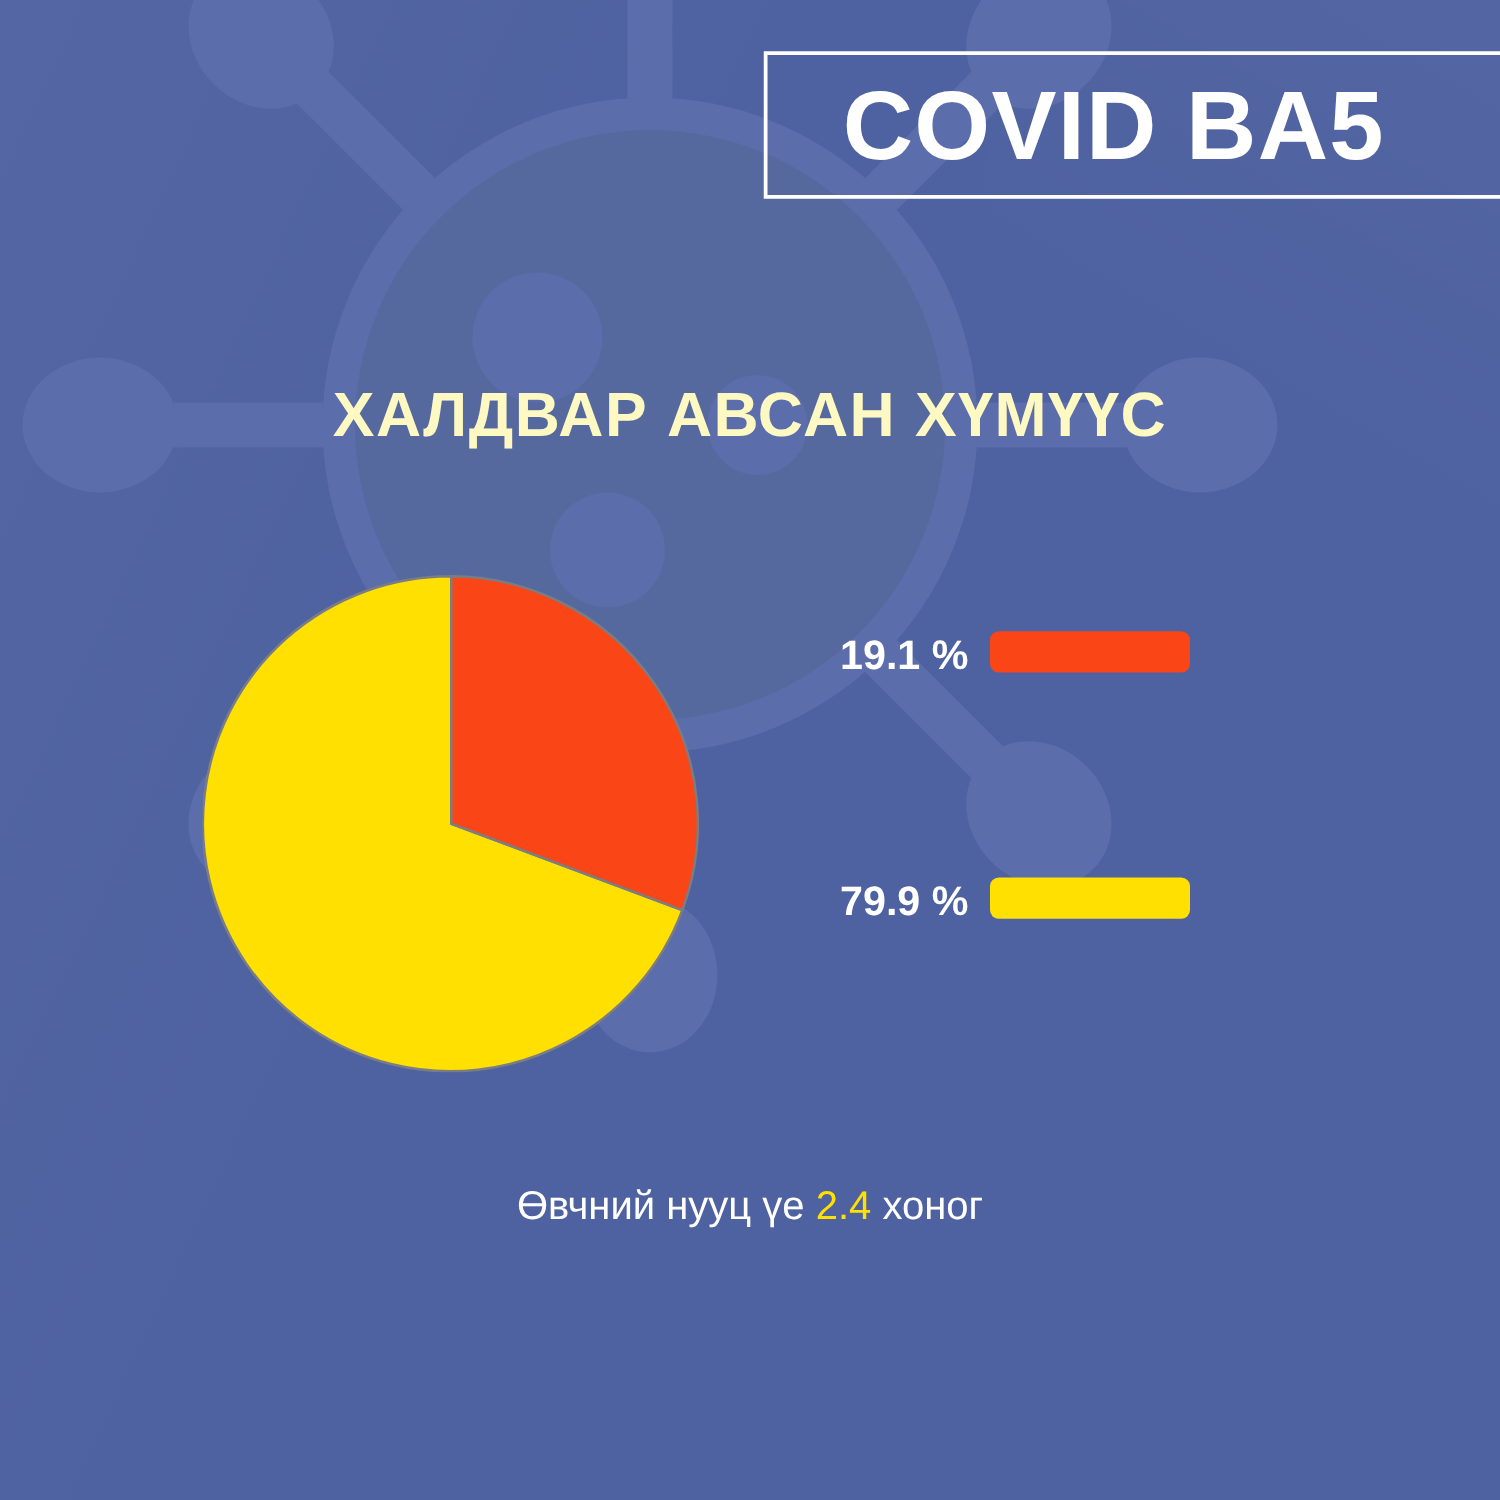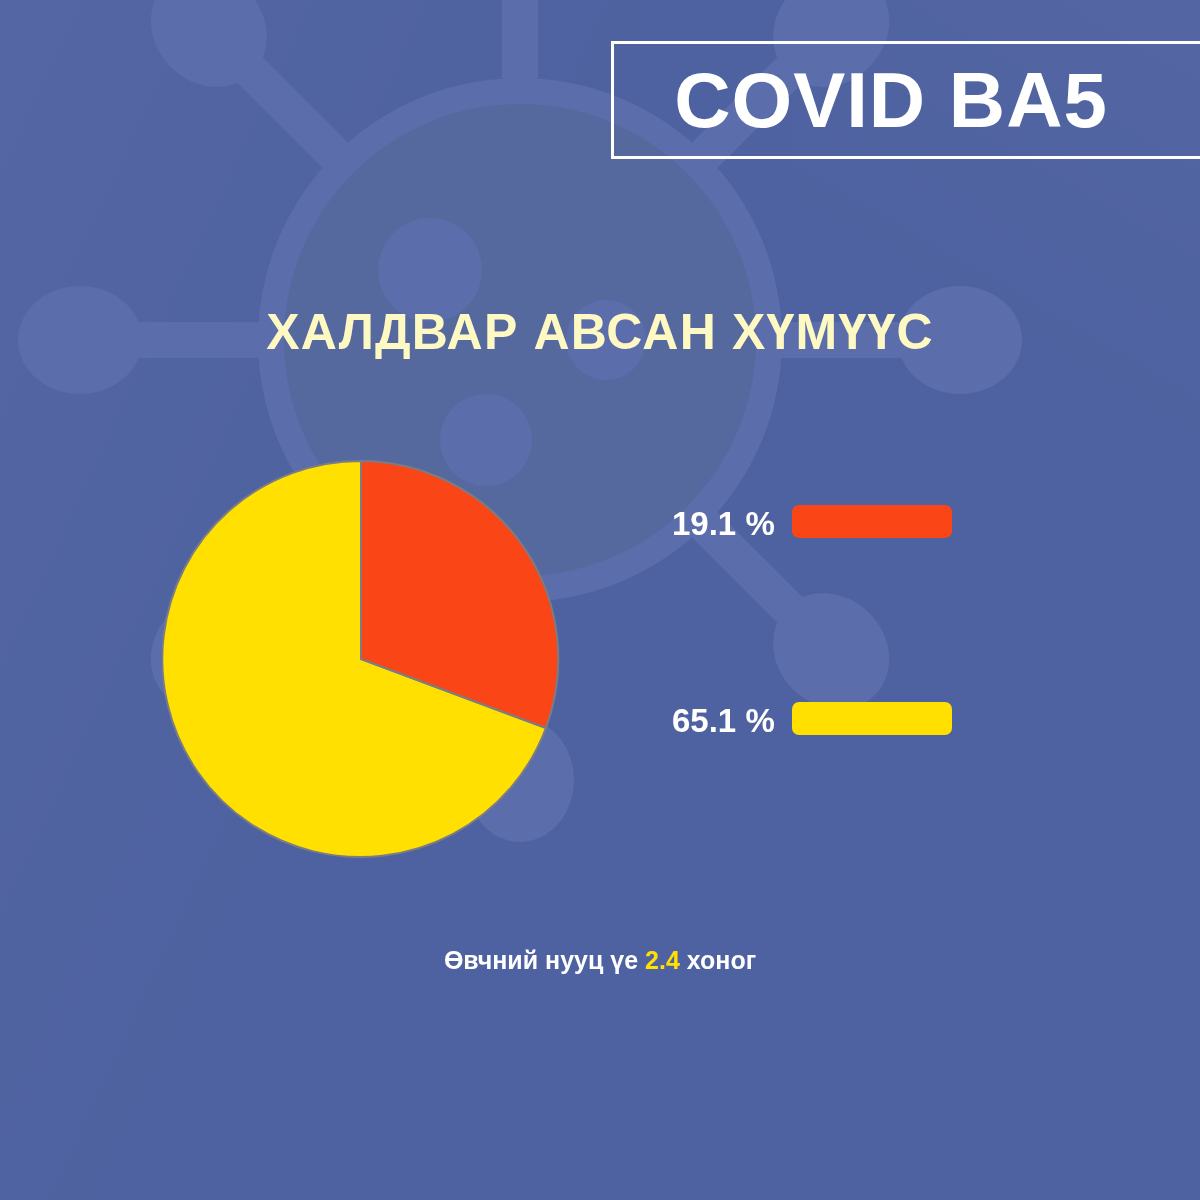--- a/index.html
+++ b/index.html
@@ -132,22 +132,22 @@
   }
 
   
   .footnote {
     position: absolute;
     left: 0;
     top: 946px;
     width: 1200px;
     text-align: center;
     color: #ffffff;
-    font-size: 25px;
-    font-weight: 700;
+    font-size: 32px;
+    font-weight: 400;
     white-space: nowrap;
   }
   .footnote .hi {
     color: #ffe000;
   }
 </style>
 </head>
 <body>
 
 <div id="poster">
@@ -222,21 +222,21 @@
 
     <div class="legend-item">
       <div class="legend-row">
         <div class="legend-pct red-pct">19.1 %</div>
         <div class="legend-swatch sw-red"></div>
       </div>
     </div>
 
     <div class="legend-item second">
       <div class="legend-row">
-        <div class="legend-pct yellow-pct">65.1 %</div>
+        <div class="legend-pct yellow-pct">79.9 %</div>
         <div class="legend-swatch sw-yellow"></div>
       </div>
     </div>
 
   </div>
 
   <div class="footnote">
     <span>Өвчний нууц үе</span>
     <span class="hi">2.4</span>
     <span>хоног</span>

